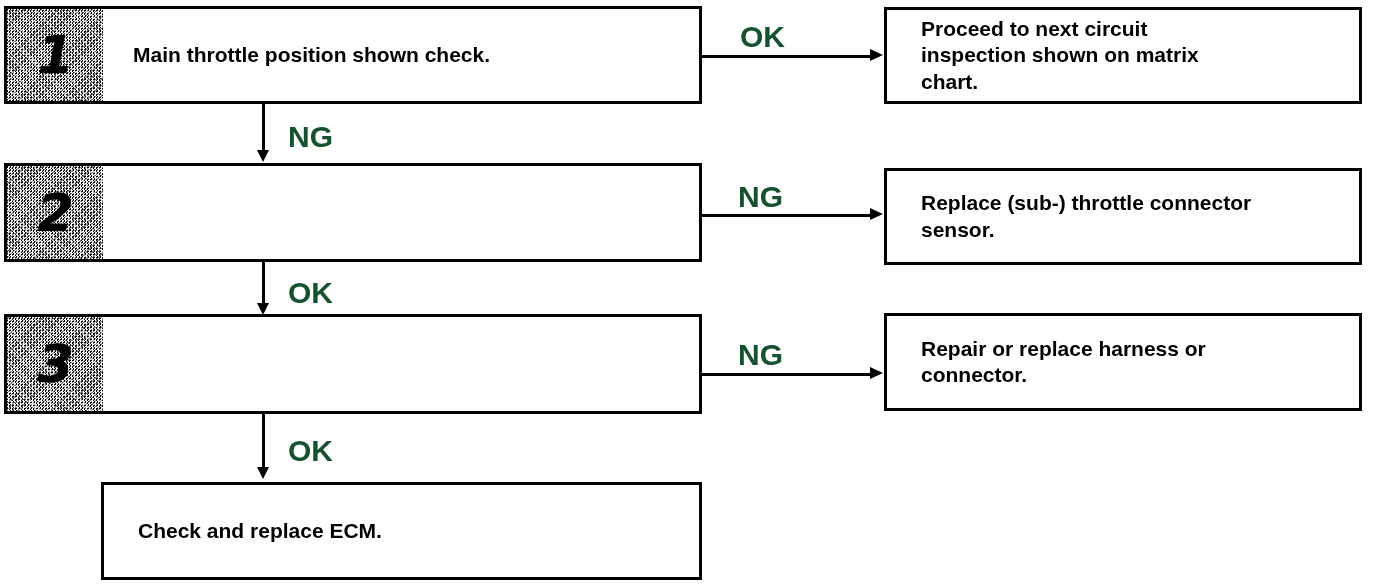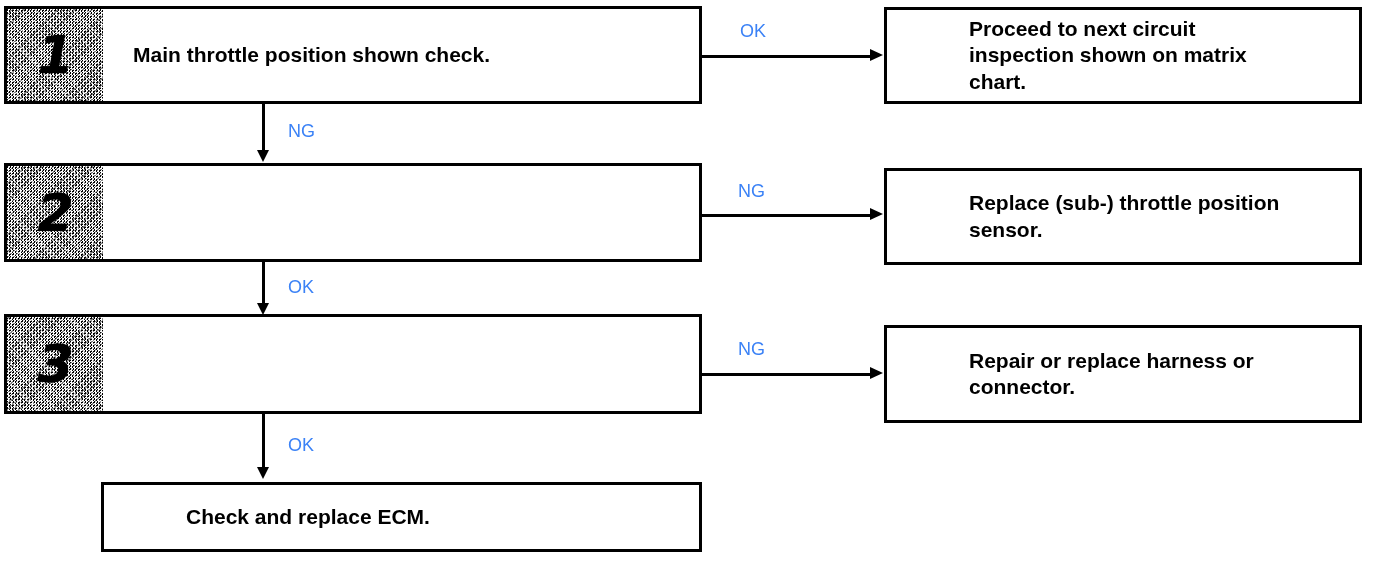--- a/index.html
+++ b/index.html
@@ -21,21 +21,20 @@
   }
 
   
   .box {
     position: absolute;
     box-sizing: border-box;
     border: 3px solid #000000;
     background: #ffffff;
     display: flex;
     align-items: center;
-    padding-left: 48px;
   }
   .box.step {
     padding: 0;
   }
 
   
   .badge {
     position: relative;
     flex: 0 0 auto;
     width: 96px;
@@ -108,24 +107,24 @@
   .arrow-right {
     position: absolute;
     width: 0; height: 0;
     border-top: 6px solid transparent;
     border-bottom: 6px solid transparent;
     border-left: 13px solid #000000;
   }
   .edge-label {
     position: absolute;
     font-family: "Liberation Sans", sans-serif;
-    font-weight: normal;
-    font-size: 18px;
+    font-weight: bold;
+    font-size: 30px;
     line-height: 1;
-    color: #3b82f6;
+    color: #14532d;
     white-space: nowrap;
   }
 </style>
 </head>
 <body>
 
 <div id="canvas">
 
   <div class="box step" style="left:4px; top:6px; width:698px; height:98px;">
     <div class="badge">
@@ -152,44 +151,44 @@
     <div class="badge">
       <span class="badge-num">2</span>
     </div>
   </div>
 
   <div class="hline" style="left:702px; top:214px; width:170px;"></div>
   <div class="arrow-right" style="left:870px; top:208px;"></div>
   <div class="edge-label" style="left:738px; top:182px;">NG</div>
 
   <div class="box result" style="left:884px; top:168px; width:478px; height:97px;">
-    <div class="box-text">Replace (sub-) throttle position
+    <div class="box-text">Replace (sub-) throttle connector
 sensor.</div>
   </div>
 
   <div class="vline" style="left:262px; top:262px; width:3px; height:48px;"></div>
   <div class="arrow-down" style="left:257px; top:303px;"></div>
   <div class="edge-label" style="left:288px; top:278px;">OK</div>
 
   <div class="box step" style="left:4px; top:314px; width:698px; height:100px;">
     <div class="badge">
       <span class="badge-num">3</span>
     </div>
   </div>
 
   <div class="hline" style="left:702px; top:373px; width:170px;"></div>
   <div class="arrow-right" style="left:870px; top:367px;"></div>
   <div class="edge-label" style="left:738px; top:340px;">NG</div>
 
-  <div class="box result" style="left:884px; top:325px; width:478px; height:98px;">
+  <div class="box result" style="left:884px; top:313px; width:478px; height:98px;">
     <div class="box-text">Repair or replace harness or
 connector.</div>
   </div>
 
   <div class="vline" style="left:262px; top:414px; width:3px; height:55px;"></div>
   <div class="arrow-down" style="left:257px; top:467px;"></div>
   <div class="edge-label" style="left:288px; top:436px;">OK</div>
 
-  <div class="box result" style="left:101px; top:482px; width:601px; height:70px;">
+  <div class="box result" style="left:101px; top:482px; width:601px; height:98px;">
     <div class="box-text">Check and replace ECM.</div>
   </div>
 
 </div>
 
 </body></html>

